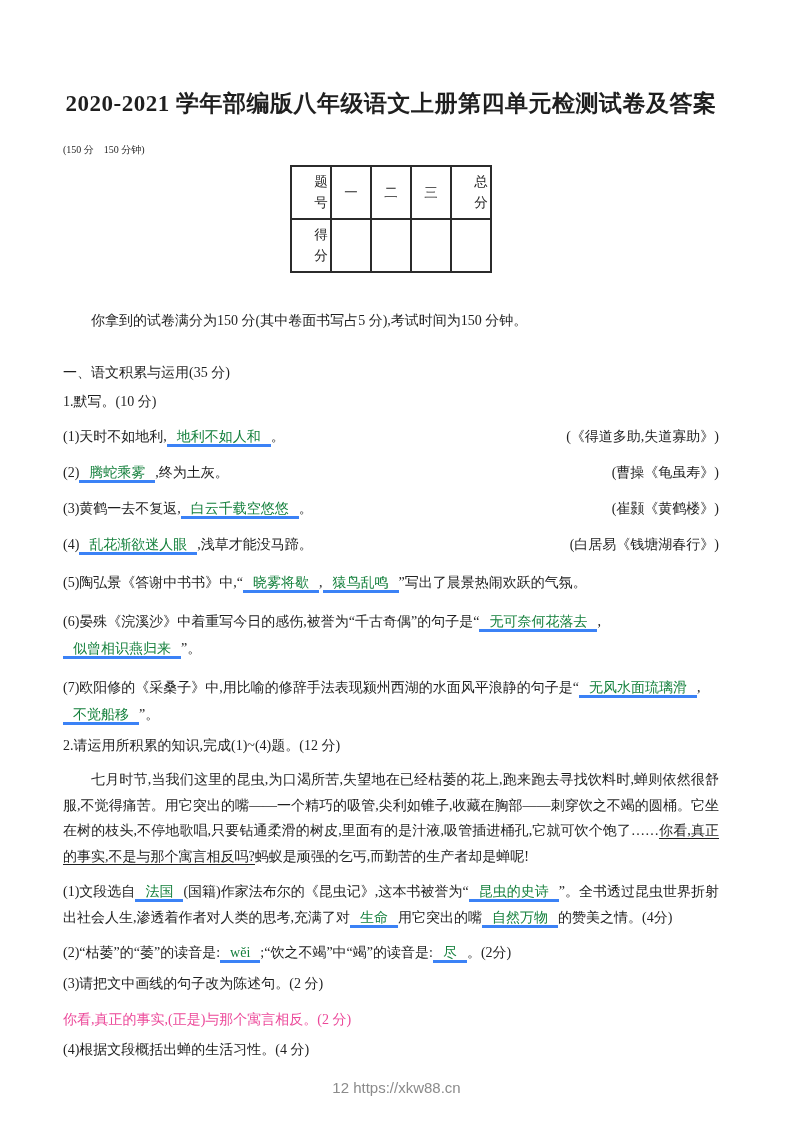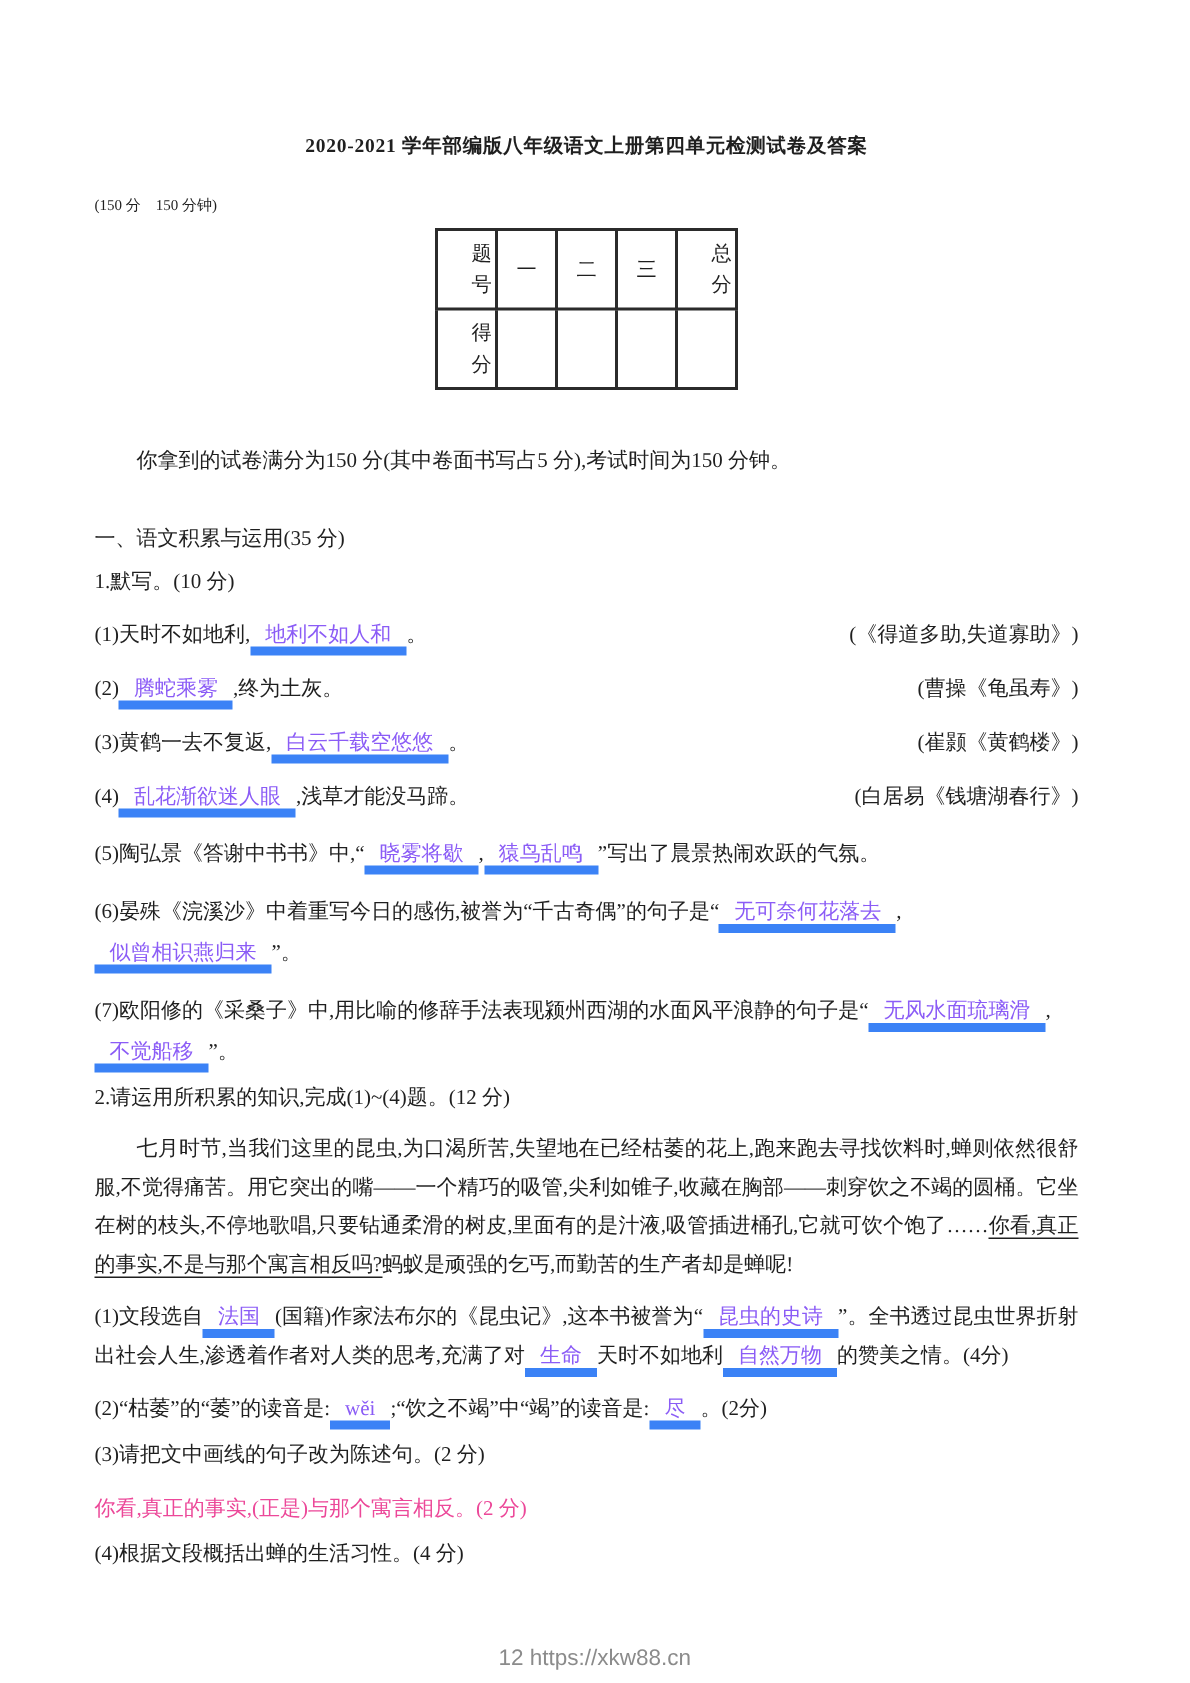--- a/index.html
+++ b/index.html
@@ -14,21 +14,21 @@
   }
   .content {
     position: absolute;
     left: 63px;
     width: 656px;
     top: 0;
   }
   .doc-title {
     margin-top: 88px;
     text-align: center;
-    font-size: 13px;
+    font-size: 23px;
     font-weight: bold;
     letter-spacing: 0.5px;
   }
   .doc-subtitle {
     margin-top: 24px;
     text-align: left;
     font-size: 10px;
   }
   table.score-table {
     border-collapse: collapse;
@@ -55,37 +55,37 @@
   .stem { margin-top: 7px; line-height: 22px; }
   .qrow {
     display: flex;
     justify-content: space-between;
     align-items: baseline;
     margin-top: 12px;
     line-height: 24px;
   }
   .qline { margin-top: 12px; line-height: 27px; }
   .blank {
-    color: #8b5cf6;
-    border-bottom: 6px solid #3b82f6;
+    color: #15803d;
+    border-bottom: 3px solid #3b82f6;
     padding: 0 10px;
     white-space: nowrap;
   }
   .para {
     margin-top: 10px;
     line-height: 25.5px;
     text-indent: 2em;
     text-align: justify;
   }
   .subq { margin-top: 10px; line-height: 25.5px; text-align: justify; }
   .u-seg { border-bottom: 1px solid #1f1f1f; }
   .answer-line { margin-top: 13px; line-height: 24px; color: #ec4899; }
   .footer {
     position: absolute;
-    bottom: 8px;
+    bottom: 26px;
     left: 0;
     width: 100%;
     text-align: center;
     font-family: "Liberation Sans", "DejaVu Sans", sans-serif;
     font-size: 15px;
     color: #8b8b8b;
   }
 </style>
 </head>
 <body>
@@ -153,21 +153,21 @@
     <span>(7)欧阳修的《采桑子》中,用比喻的修辞手法表现颍州西湖的水面风平浪静的句子是“</span><span class="blank">无风水面琉璃滑</span><span>,</span><span class="blank">不觉船移</span><span>”。</span>
   </div>
 
   <div class="stem">2.请运用所积累的知识,完成(1)~(4)题。(12 分)</div>
 
   <div class="para">
     <span>七月时节,当我们这里的昆虫,为口渴所苦,失望地在已经枯萎的花上,跑来跑去寻找饮料时,蝉则依然很舒服,不觉得痛苦。用它突出的嘴——一个精巧的吸管,尖利如锥子,收藏在胸部——刺穿饮之不竭的圆桶。它坐在树的枝头,不停地歌唱,只要钻通柔滑的树皮,里面有的是汁液,吸管插进桶孔,它就可饮个饱了……</span><span class="u-seg">你看,真正的事实,不是与那个寓言相反吗?</span><span>蚂蚁是顽强的乞丐,而勤苦的生产者却是蝉呢!</span>
   </div>
 
   <div class="subq">
-    <span>(1)文段选自</span><span class="blank">法国</span><span>(国籍)作家法布尔的《昆虫记》,这本书被誉为“</span><span class="blank">昆虫的史诗</span><span>”。全书透过昆虫世界折射出社会人生,渗透着作者对人类的思考,充满了对</span><span class="blank">生命</span><span>天时不如地利</span><span class="blank">自然万物</span><span>的赞美之情。(4分)</span>
+    <span>(1)文段选自</span><span class="blank">法国</span><span>(国籍)作家法布尔的《昆虫记》,这本书被誉为“</span><span class="blank">昆虫的史诗</span><span>”。全书透过昆虫世界折射出社会人生,渗透着作者对人类的思考,充满了对</span><span class="blank">生命</span><span>用它突出的嘴</span><span class="blank">自然万物</span><span>的赞美之情。(4分)</span>
   </div>
 
   <div class="subq">
     <span>(2)“枯萎”的“萎”的读音是:</span><span class="blank">wěi</span><span>;“饮之不竭”中“竭”的读音是:</span><span class="blank">尽</span><span>。(2分)</span>
   </div>
 
   <div class="stem">(3)请把文中画线的句子改为陈述句。(2 分)</div>
 
   <div class="answer-line">你看,真正的事实,(正是)与那个寓言相反。(2 分)</div>
 

